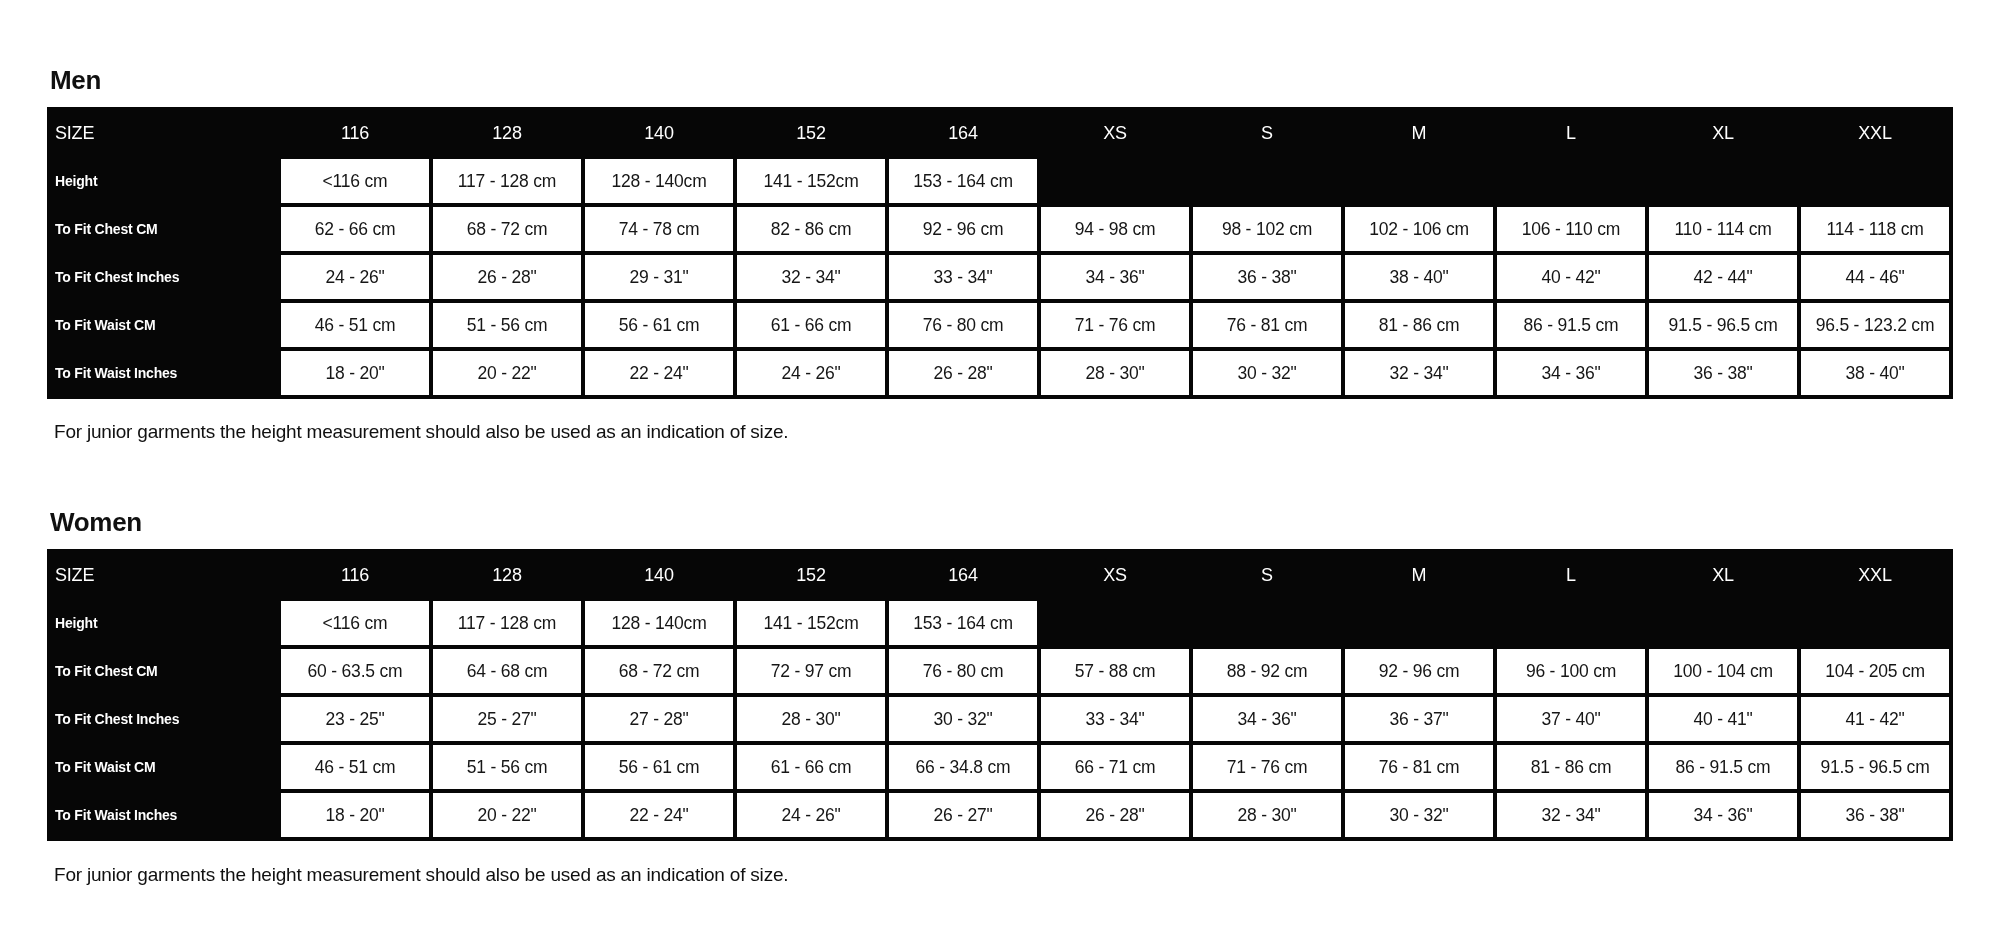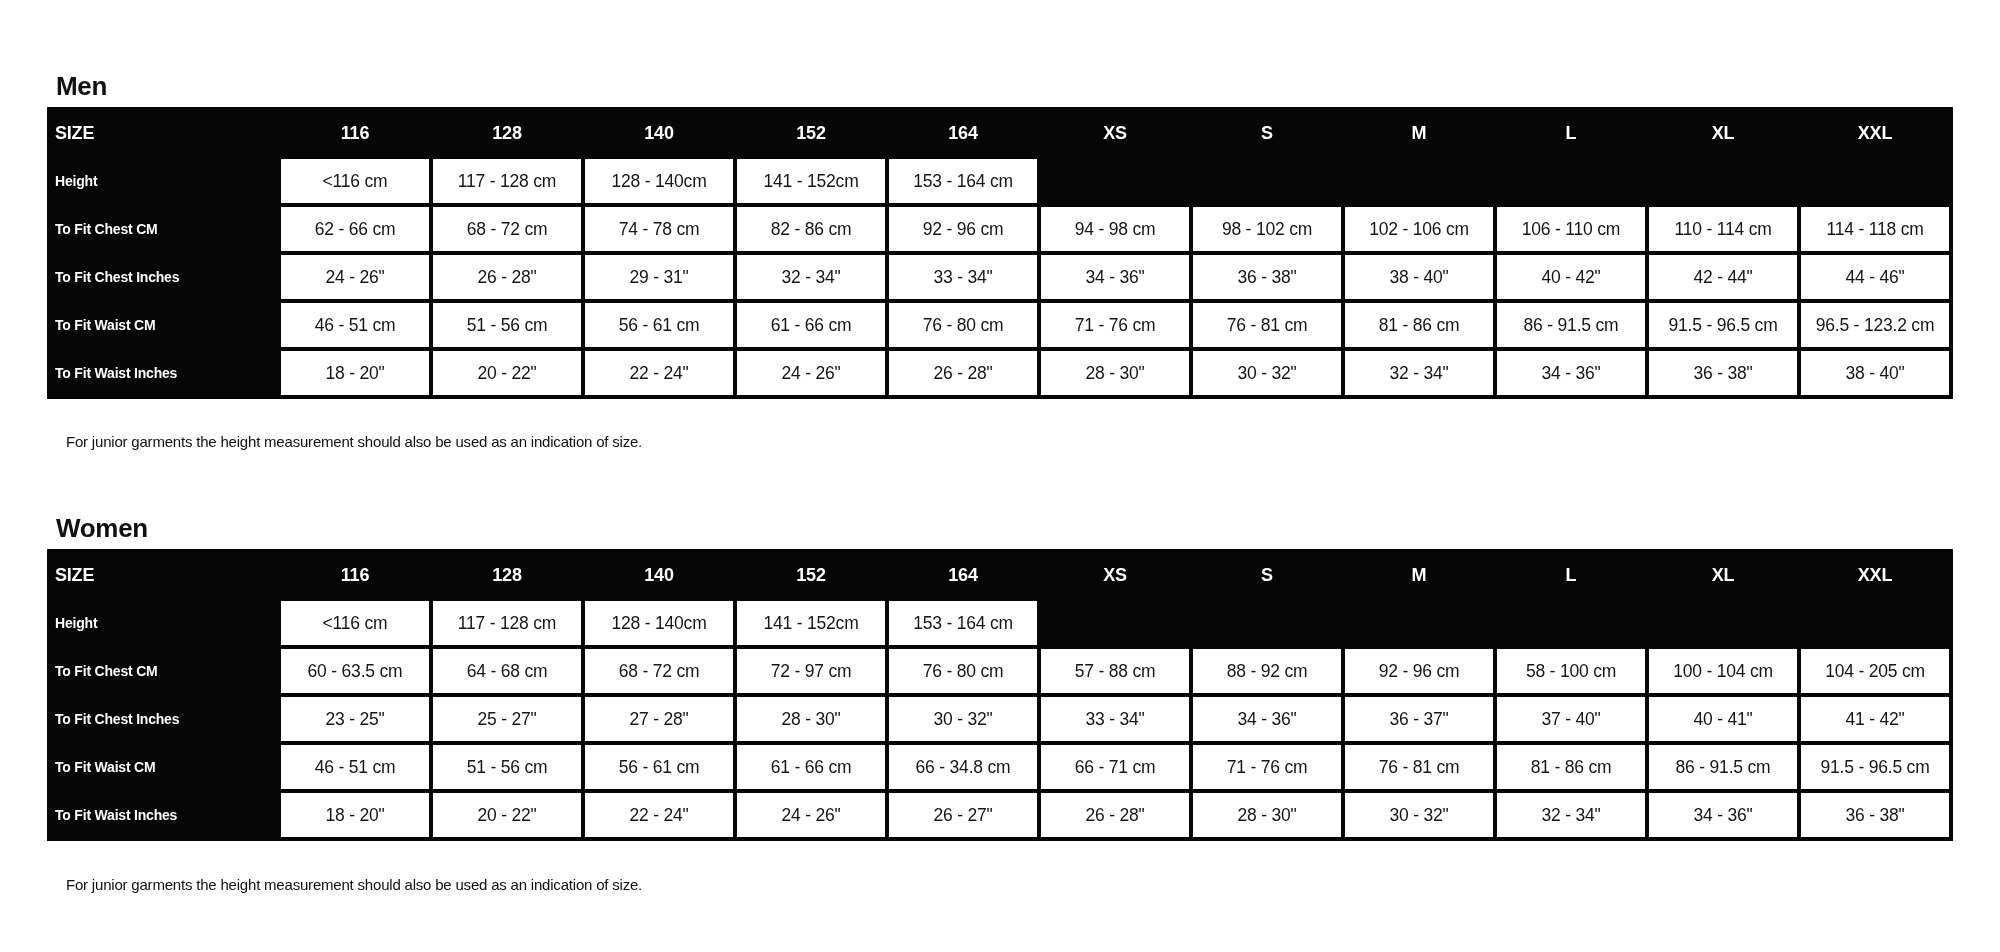--- a/index.html
+++ b/index.html
@@ -11,21 +11,21 @@
   .page {
     position: relative;
     width: 2000px;
     height: 952px;
     background: var(--page-bg, #fff);
     overflow: hidden;
   }
   .section-title {
     position: absolute;
     left: 50px;
-    margin: 6px;
+    margin: 0;
     font-size: 26px;
     font-weight: 700;
     letter-spacing: -0.3px;
     color: var(--title-text, #101010);
     line-height: 1.1;
   }
   .title-men { top: 66px; }
   .title-women { top: 508px; }
 
   table.size-chart {
@@ -49,21 +49,21 @@
     text-align: center;
     vertical-align: middle;
     font-size: 17.5px;
     letter-spacing: -0.2px;
     white-space: nowrap;
     overflow: hidden;
   }
   table.size-chart thead th {
     background: var(--table-bg, #060606);
     color: var(--header-text, #fff);
-    font-weight: 700;
+    font-weight: 400;
     font-size: 18px;
   }
   table.size-chart thead th.size-label {
     text-align: left;
     padding-left: 4px;
   }
   table.size-chart tbody th.row-label {
     background: var(--table-bg, #060606);
     color: var(--header-text, #fff);
     font-weight: 700;
@@ -74,22 +74,22 @@
   table.size-chart tbody td {
     background: var(--cell-bg, #fff);
     color: var(--cell-text, #161616);
   }
   table.size-chart tbody td.empty {
     background: var(--table-bg, #060606);
   }
   .footnote {
     position: absolute;
     left: 50px;
-    margin: 16px;
-    font-size: 15px;
+    margin: 4px;
+    font-size: 19px;
     letter-spacing: -0.2px;
     color: var(--title-text, #101010);
   }
   .foot-men { top: 417px; }
   .foot-women { top: 860px; }
 </style>
 </head>
 <body>
 
 <div class="page">
@@ -254,21 +254,21 @@
           <tr>
             <th class="row-label">To Fit Chest CM</th>
             <td>60 - 63.5 cm</td>
             <td>64 - 68 cm</td>
             <td>68 - 72 cm</td>
             <td>72 - 97 cm</td>
             <td>76 - 80 cm</td>
             <td>57 - 88 cm</td>
             <td>88 - 92 cm</td>
             <td>92 - 96 cm</td>
-            <td>58 - 100 cm</td>
+            <td>96 - 100 cm</td>
             <td>100 - 104 cm</td>
             <td>104 - 205 cm</td>
           </tr>
           <tr>
             <th class="row-label">To Fit Chest Inches</th>
             <td>23 - 25"</td>
             <td>25 - 27"</td>
             <td>27 - 28"</td>
             <td>28 - 30"</td>
             <td>30 - 32"</td>

